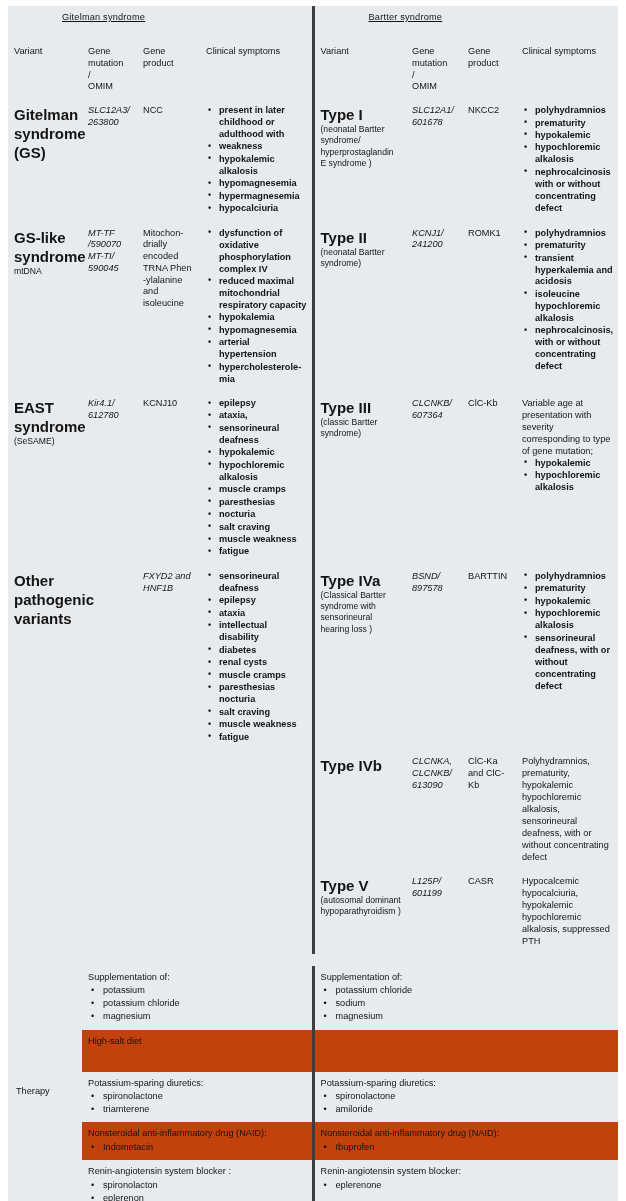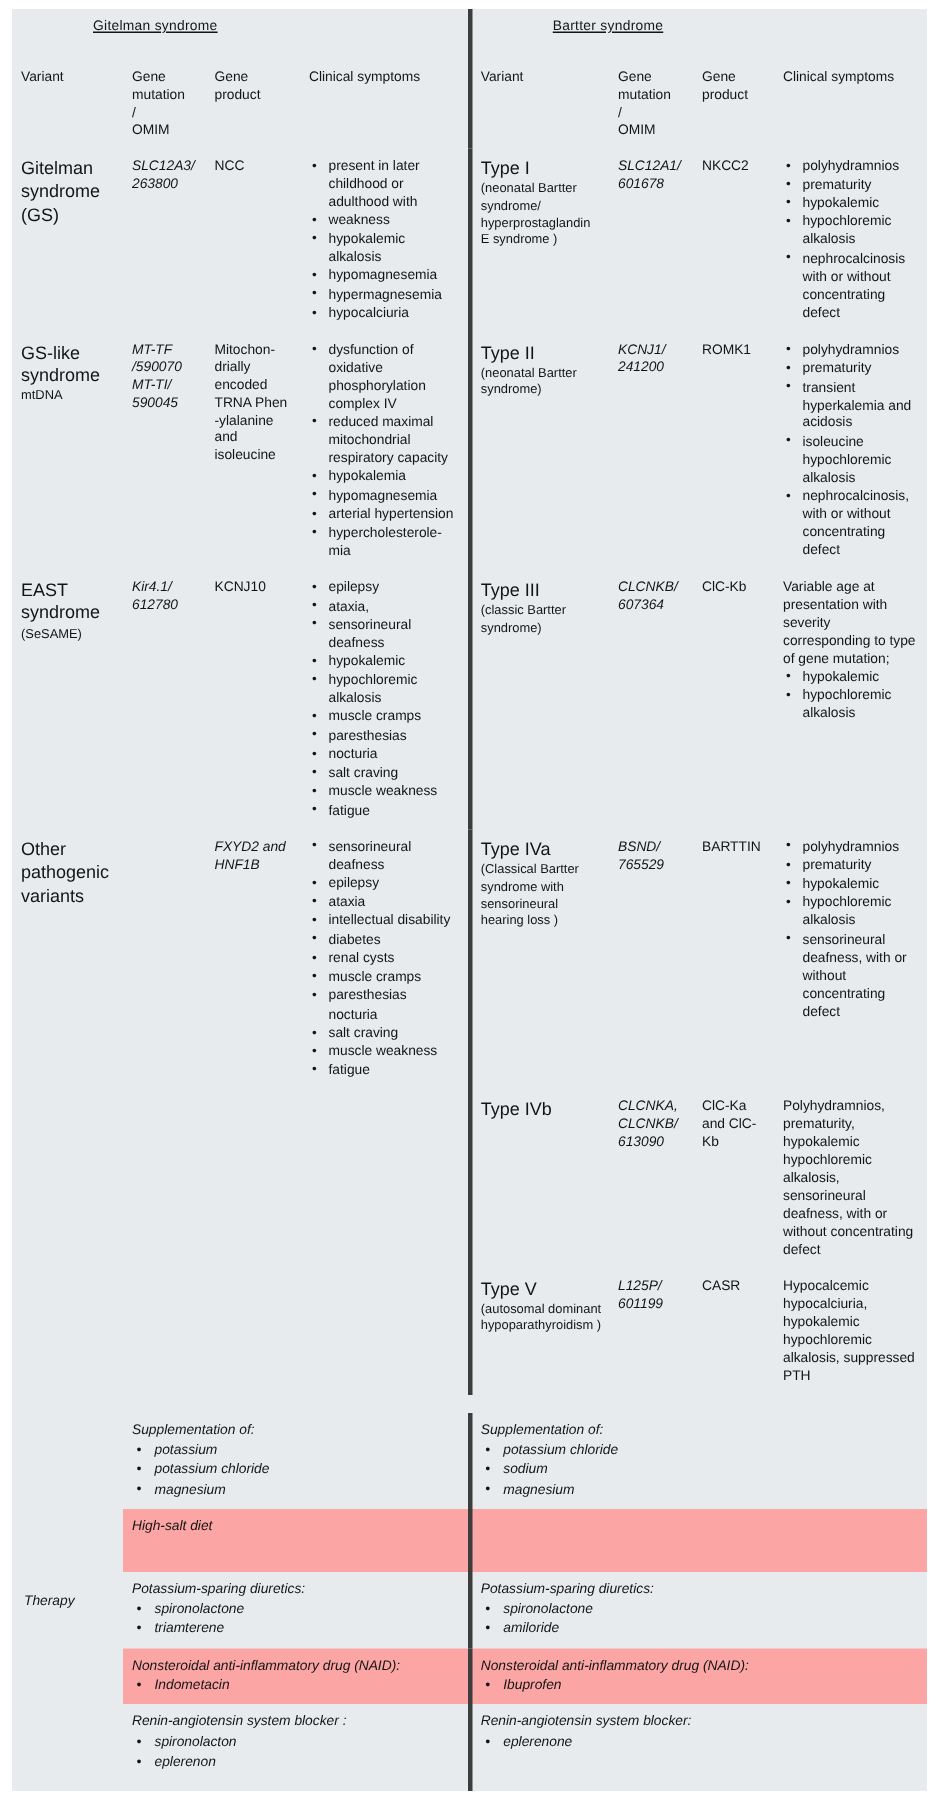--- a/index.html
+++ b/index.html
@@ -66,34 +66,35 @@
 
   
   .body-row td {
     background: #e8ebee;
     border-top: 1px solid #c3c8cf;
     border-right: 1px solid #c9ced5;
   }
   .body-row td.mid-div { border-right: 3px solid #3d3d3d; }
   .body-row td.last { border-right: none; }
 
-  .variant-name { font-weight: normal; font-size: 12px; display: block; }
+  .variant-name { font-weight: bold; font-size: 15px; display: block; }
   .variant-sub { font-weight: normal; font-size: 8.6px; display: block; line-height: 1.3; }
   .gene-mut { font-style: italic; }
 
   ul.sym {
     list-style: none;
     margin: 0;
     padding: 0;
   }
   ul.sym li {
     position: relative;
     padding-left: 13px;
     margin: 0 0 0.5px 0;
     line-height: 1.3;
+    font-weight: bold;
   }
   ul.sym li::before {
     content: "\2022";
     position: absolute;
     left: 2px;
     top: -0.5px;
     font-size: 9px;
   }
   ul.sym li.nobullet { padding-left: 13px; }
   ul.sym li.nobullet::before { content: ""; }
@@ -103,25 +104,24 @@
   .therapy-sep td {
     padding: 0;
     height: 4px;
     background: #3d3d3d;
     border: none;
   }
   .therapy-row td {
     border-right: 1px solid #c9ced5;
     padding: 7px 6px 8px 8px;
     font-size: 9.3px;
-    font-style: italic;
   }
   .therapy-row td.mid-div { border-right: 3px solid #3d3d3d; }
   .therapy-row td.last { border-right: none; }
-  .therapy-row.alt td { background: #fca5a5; }
+  .therapy-row.alt td { background: #c2410c; }
   .therapy-row.norm td { background: #e8ebee; }
   .therapy-label {
     font-weight: bold;
     font-size: 10px;
     vertical-align: middle !important;
     text-align: left;
     padding-left: 8px !important;
   }
   .ther-head { display: block; margin-bottom: 1px; }
   ul.ther {
@@ -318,21 +318,21 @@
         <li class="nobullet">nocturia</li>
         <li>salt craving</li>
         <li>muscle weakness</li>
         <li>fatigue</li>
       </ul>
     </td>
     <td>
       <span class="variant-name">Type IVa</span>
       <span class="variant-sub">(Classical Bartter syndrome with sensorineural hearing loss )</span>
     </td>
-    <td class="gene-mut">BSND/ 765529</td>
+    <td class="gene-mut">BSND/ 897578</td>
     <td>BARTTIN</td>
     <td class="last">
       <ul class="sym">
         <li>polyhydramnios</li>
         <li>prematurity</li>
         <li>hypokalemic</li>
         <li>hypochloremic alkalosis</li>
         <li>sensorineural deafness, with or without concentrating defect</li>
       </ul>
     </td>

